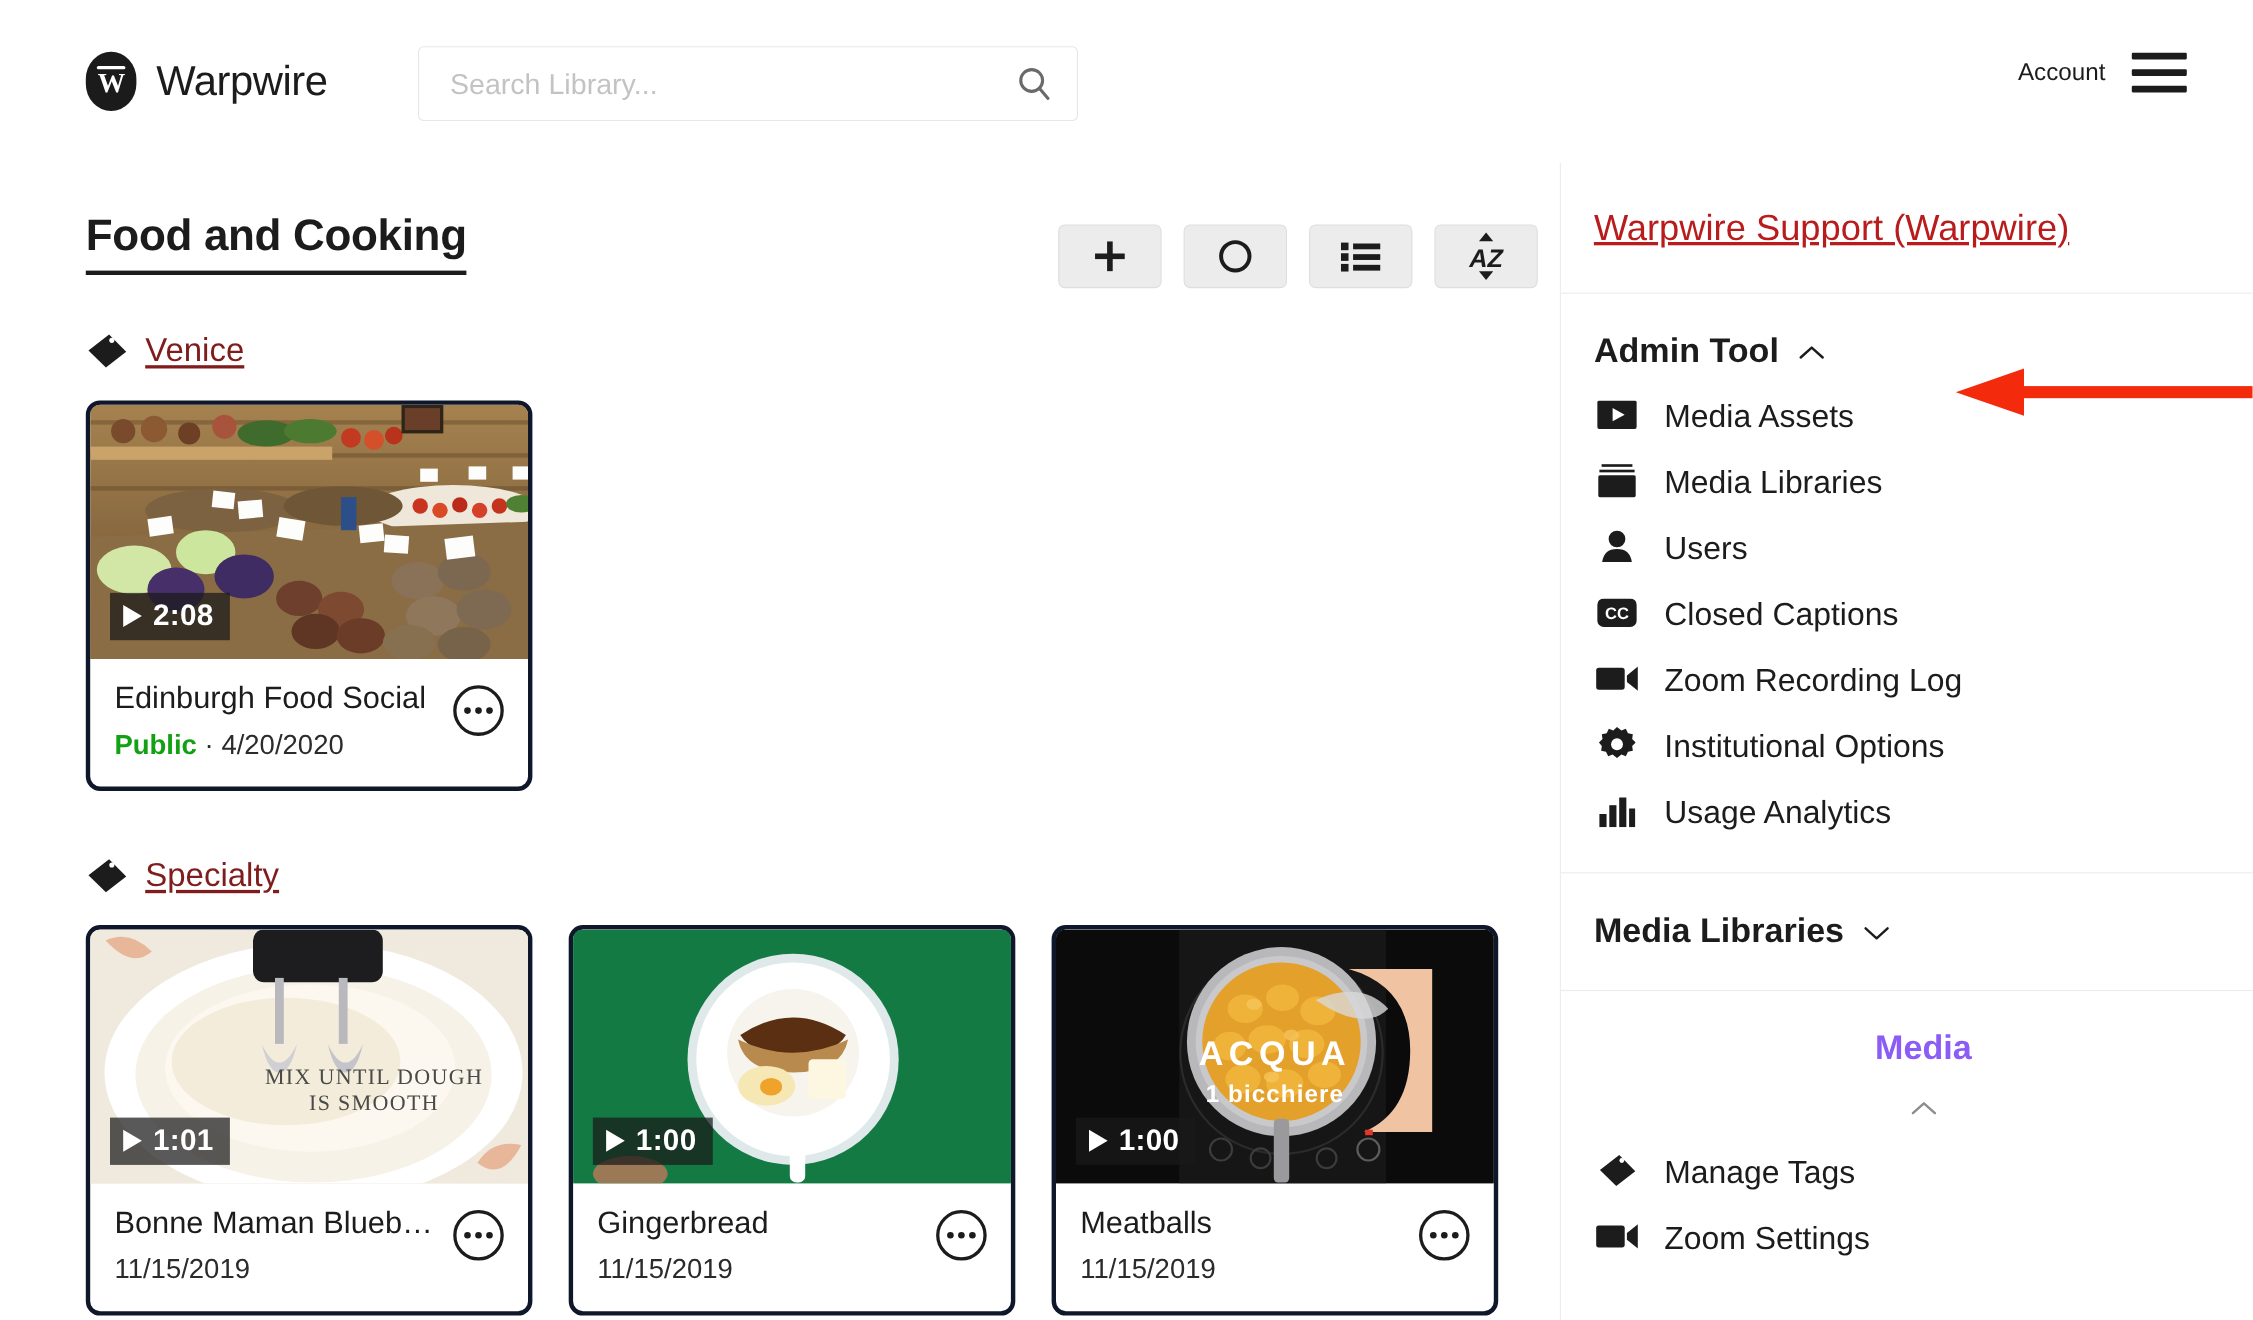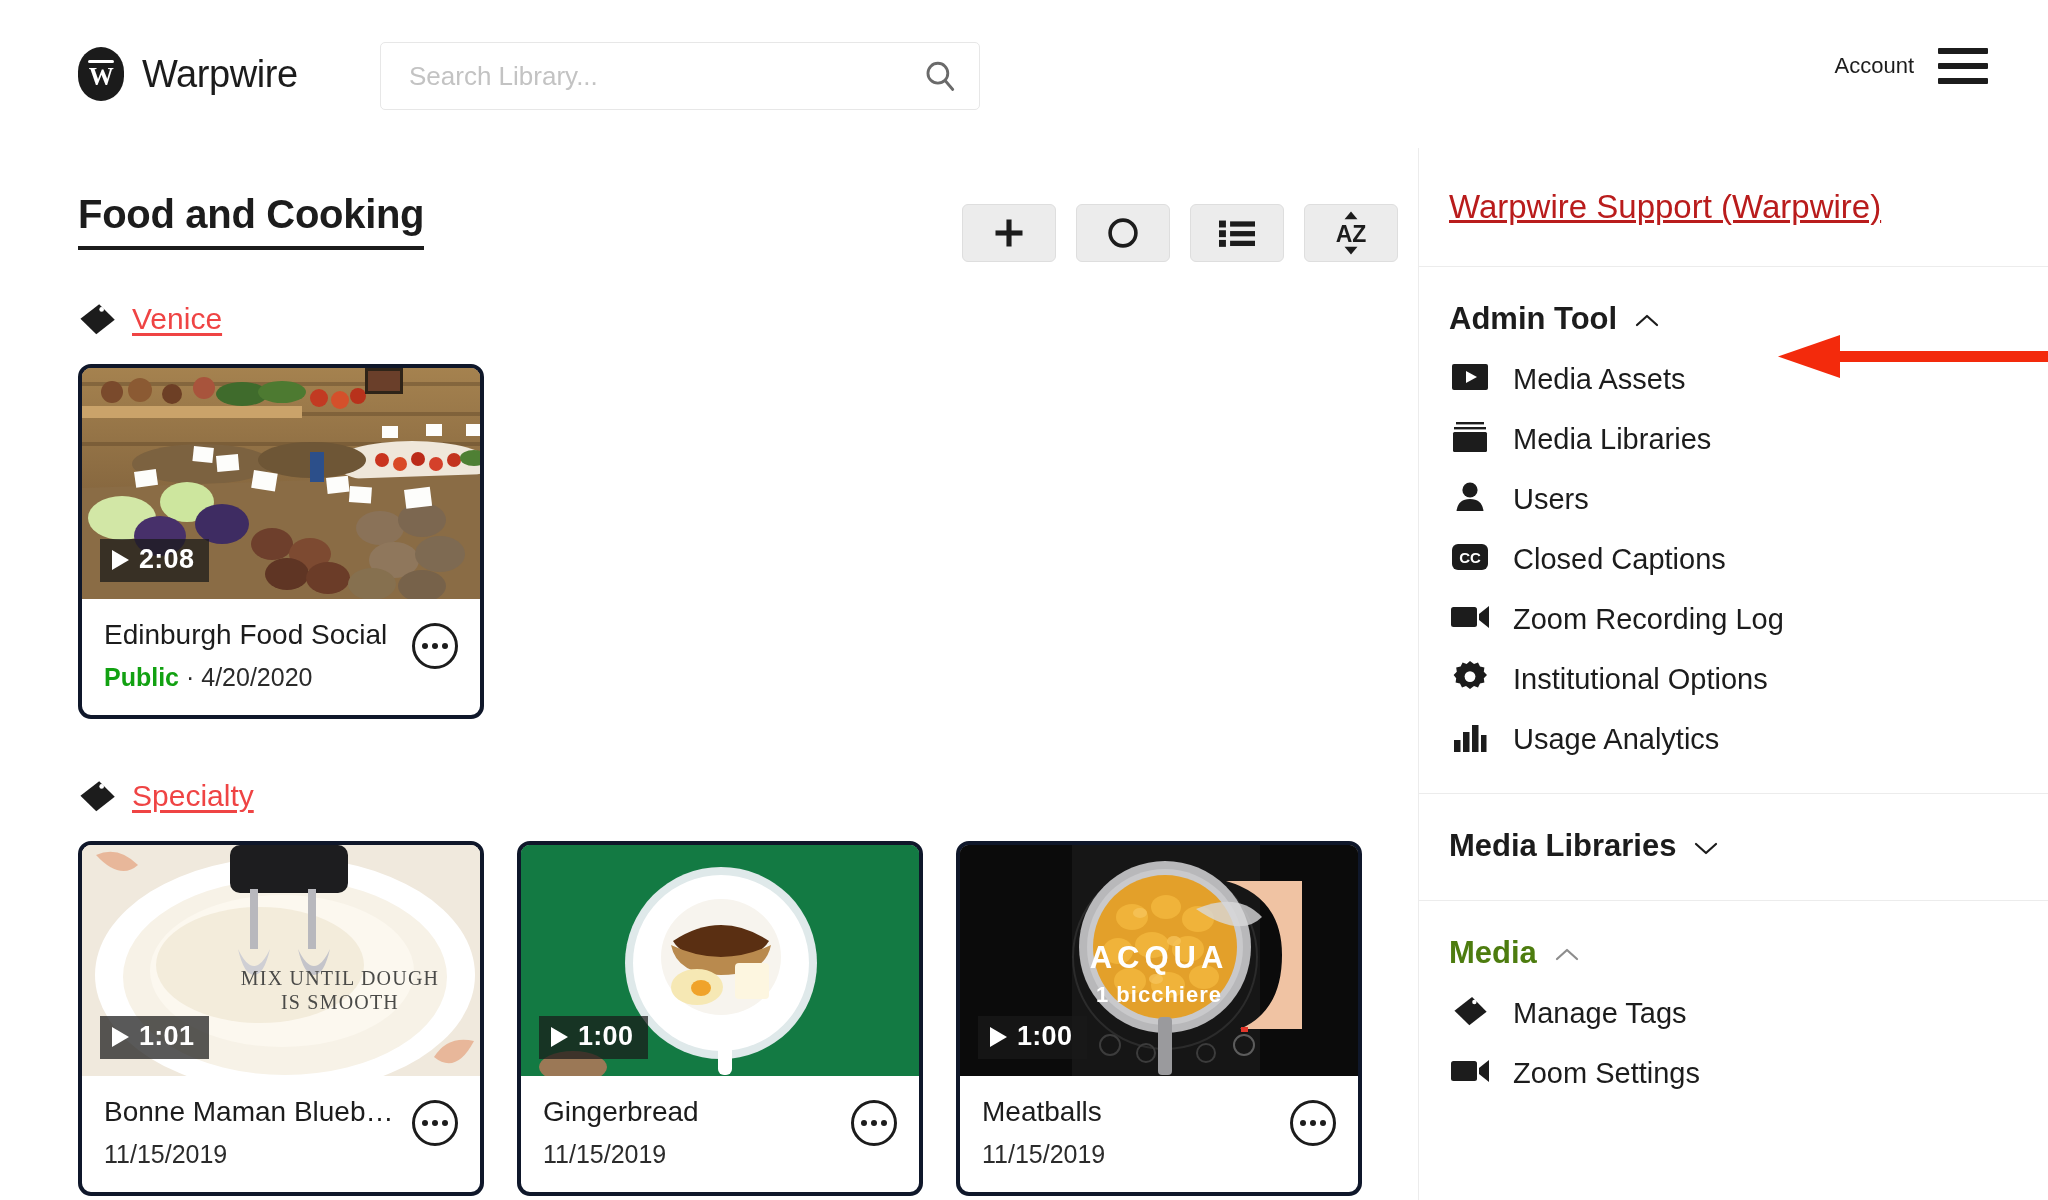--- a/index.html
+++ b/index.html
@@ -67,33 +67,33 @@
     padding: 44px 0 0 78px;
   }
   .main-head { display: flex; align-items: flex-start; }
   .page-title {
     font-size: 40px; font-weight: 700; letter-spacing: -0.3px;
     padding-bottom: 9px; border-bottom: 4px solid #1c1c1c;
     display: inline-block;
   }
   .toolbar {
     position: absolute; right: 20px; top: 56px;
-    display: flex; gap: 20px;
+    display: flex; gap: 20px; font-style: italic;
   }
   .tb-btn {
     width: 94px; height: 58px; background: #ececec;
     border: 1px solid #dedede; border-radius: 6px;
     display: flex; align-items: center; justify-content: center;
     cursor: pointer;
   }
 
   .tag-row { display: flex; align-items: center; gap: 16px; margin-top: 52px; }
   .tag-row.second { margin-top: 60px; }
   .tag-label {
-    font-size: 30px; color: #ef4444; text-decoration: underline;
+    font-size: 30px; color: #7f1d1d; text-decoration: underline;
     text-underline-offset: 4px; cursor: pointer;
   }
 
   .cards { display: flex; gap: 33px; margin-top: 28px; }
   .card {
     width: 406px; background: #fff;
     border: 4px solid #0f172a; border-radius: 13px;
     overflow: hidden;
   }
   .thumb { position: relative; width: 100%; height: 231px; overflow: hidden; }
@@ -147,21 +147,21 @@
     background: #fff;
     border-left: 1px solid #ececec;
     padding-left: 0;
   }
   .sb-panel { border-bottom: 1px solid #ececec; }
   .sb-user { padding: 40px 0 40px 30px; font-size: 33px; color: #b91c1c; text-decoration: underline; }
   .sb-section-head {
     padding: 34px 0 10px 30px; display: flex; align-items: center; gap: 17px;
     font-size: 31px; font-weight: 700; color: #1c1c1c; cursor: pointer;
   }
-  .sb-section-head.muted { color: #4d7c0f; }
+  .sb-section-head.muted { color: #8b5cf6; flex-direction: column; }
   .sb-section-head .chev { display:inline-block; }
   .sb-item {
     display: flex; align-items: flex-end; gap: 24px;
     padding: 11px 0 11px 32px; cursor: pointer;
   }
   .sb-item-label { font-size: 29px; color: #1c1c1c; }
   .sb-icon { width: 38px; height: 38px; flex:0 0 auto; display:flex; align-items:center; justify-content:center; }
   .sb-group-pad { padding-bottom: 26px; }
 
   

